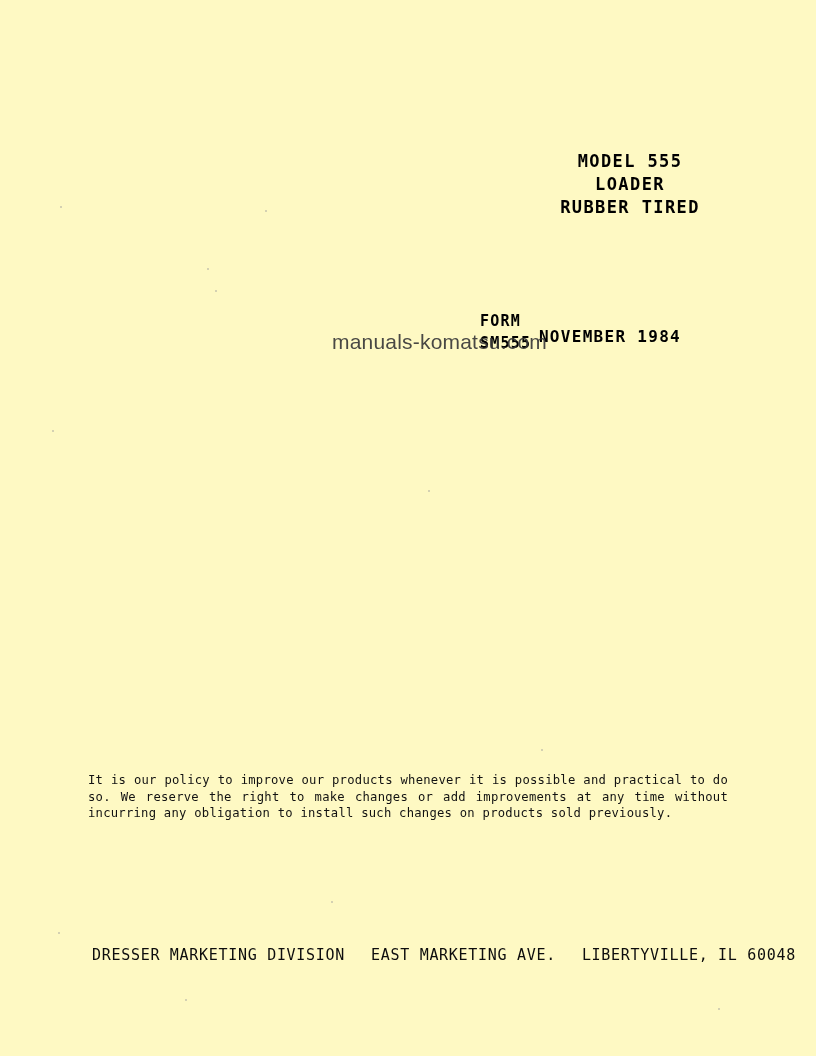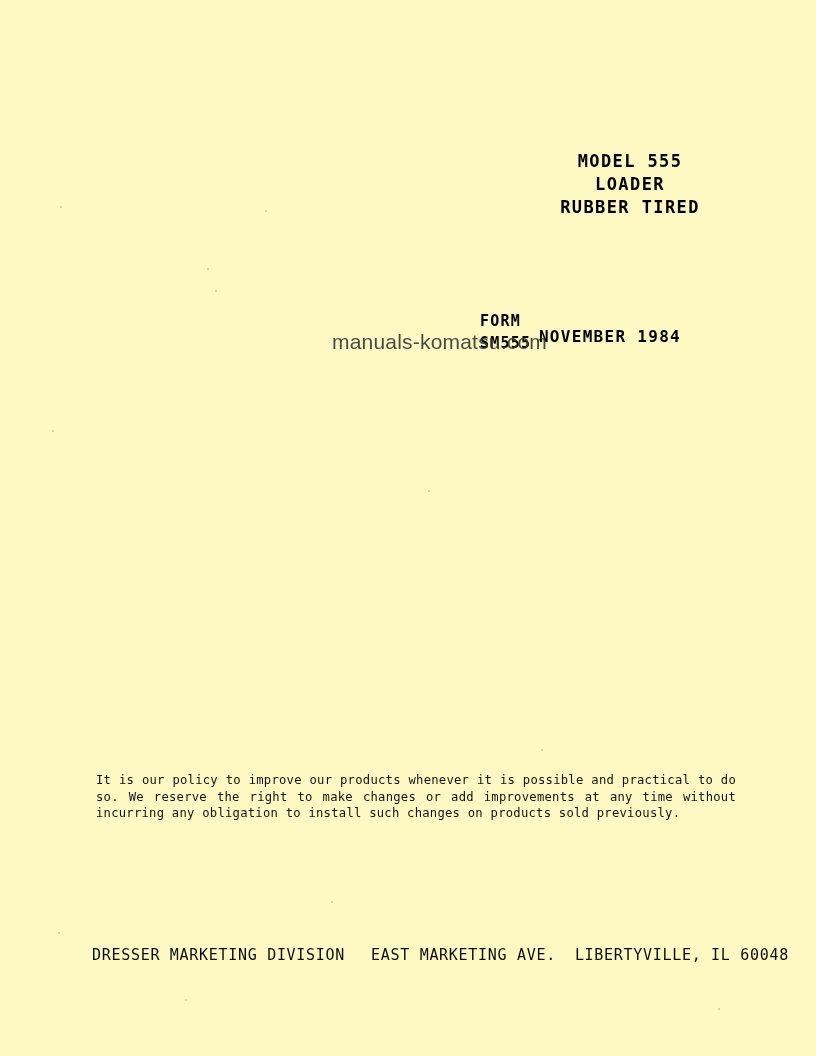--- a/index.html
+++ b/index.html
@@ -92,21 +92,21 @@
     font-family: Liberation Sans, sans-serif;
     font-size: 21px;
     color: #3a3a3a;
     letter-spacing: 0.2px;
     white-space: nowrap;
     opacity: 0.92;
   }
 
   .legal {
     position: absolute;
-    left: 96px;
+    left: 88px;
     top: 772px;
     width: 640px;
   }
   .legal p {
     margin: 0 0 18px 0;
     font-family: "DejaVu Sans Mono", monospace;
     font-size: 12.2px;
     line-height: 16.5px;
     letter-spacing: 0.25px;
     color: #121212;
@@ -120,21 +120,21 @@
     width: 640px;
     font-family: "DejaVu Sans Mono", monospace;
     font-size: 15px;
     letter-spacing: 0.7px;
     color: #0d0d0d;
     display: flex;
     justify-content: space-between;
     white-space: nowrap;
   }
   .footer .f-mid { margin-left: 26px; }
-  .footer .f-right { margin-left: 19px; }
+  .footer .f-right { margin-left: 26px; }
 </style>
 </head>
 <body>
 
 <div class="page">
 
   <div class="speck" style="left:60px;  top:206px;"></div>
   <div class="speck" style="left:265px; top:210px;"></div>
   <div class="speck" style="left:207px; top:268px;"></div>
   <div class="speck" style="left:215px; top:290px;"></div>

